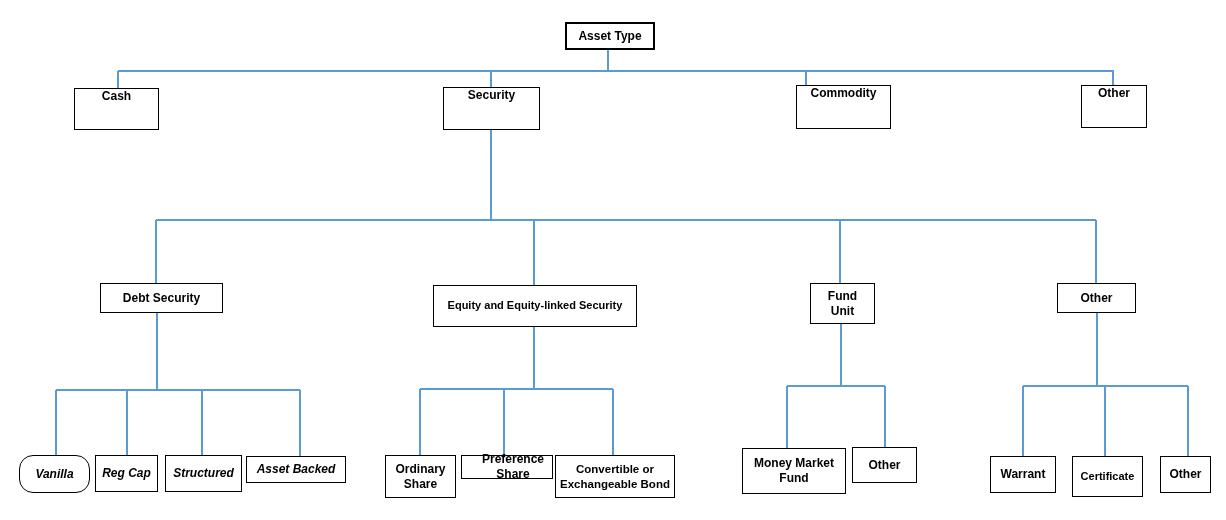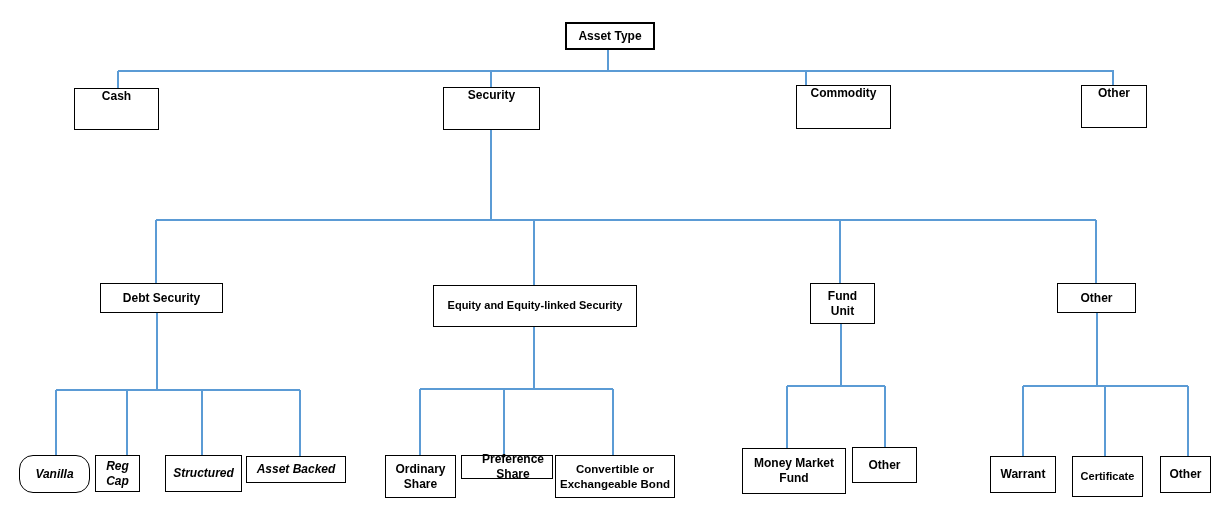--- a/index.html
+++ b/index.html
@@ -51,21 +51,21 @@
   <div class="node top-align" style="left:760px; top:85px; width:95px; height:44px;margin-left:36px;">Commodity</div>
   <div class="node top-align" style="left:1081px; top:85px; width:66px; height:43px;">Other</div>
 
   <div class="node" style="left:100px; top:283px; width:123px; height:30px;">Debt Security</div>
   <div class="node fs11 nowrap" style="left:433px; top:285px; width:204px; height:42px;">Equity and Equity-linked Security</div>
   <div class="node" style="left:810px; top:283px; width:65px; height:41px;">Fund
 Unit</div>
   <div class="node" style="left:1057px; top:283px; width:79px; height:30px;">Other</div>
 
   <div class="node italic" style="left:19px; top:455px; width:71px; height:38px;border-radius:14px;">Vanilla</div>
-  <div class="node italic" style="left:95px; top:455px; width:45px; height:37px;font-style:italic;">Reg Cap</div>
+  <div class="node italic" style="left:95px; top:455px; width:63px; height:37px;font-style:italic;">Reg Cap</div>
   <div class="node italic" style="left:165px; top:455px; width:77px; height:37px;">Structured</div>
   <div class="node italic" style="left:246px; top:456px; width:100px; height:27px;">Asset Backed</div>
 
   <div class="node" style="left:385px; top:455px; width:71px; height:43px;">Ordinary
 Share</div>
   <div class="node" style="left:461px; top:455px; width:92px; height:24px;padding-left:12px;">Preference
 Share</div>
   <div class="node fs115" style="left:555px; top:455px; width:120px; height:43px;">Convertible or
 Exchangeable Bond</div>
 

